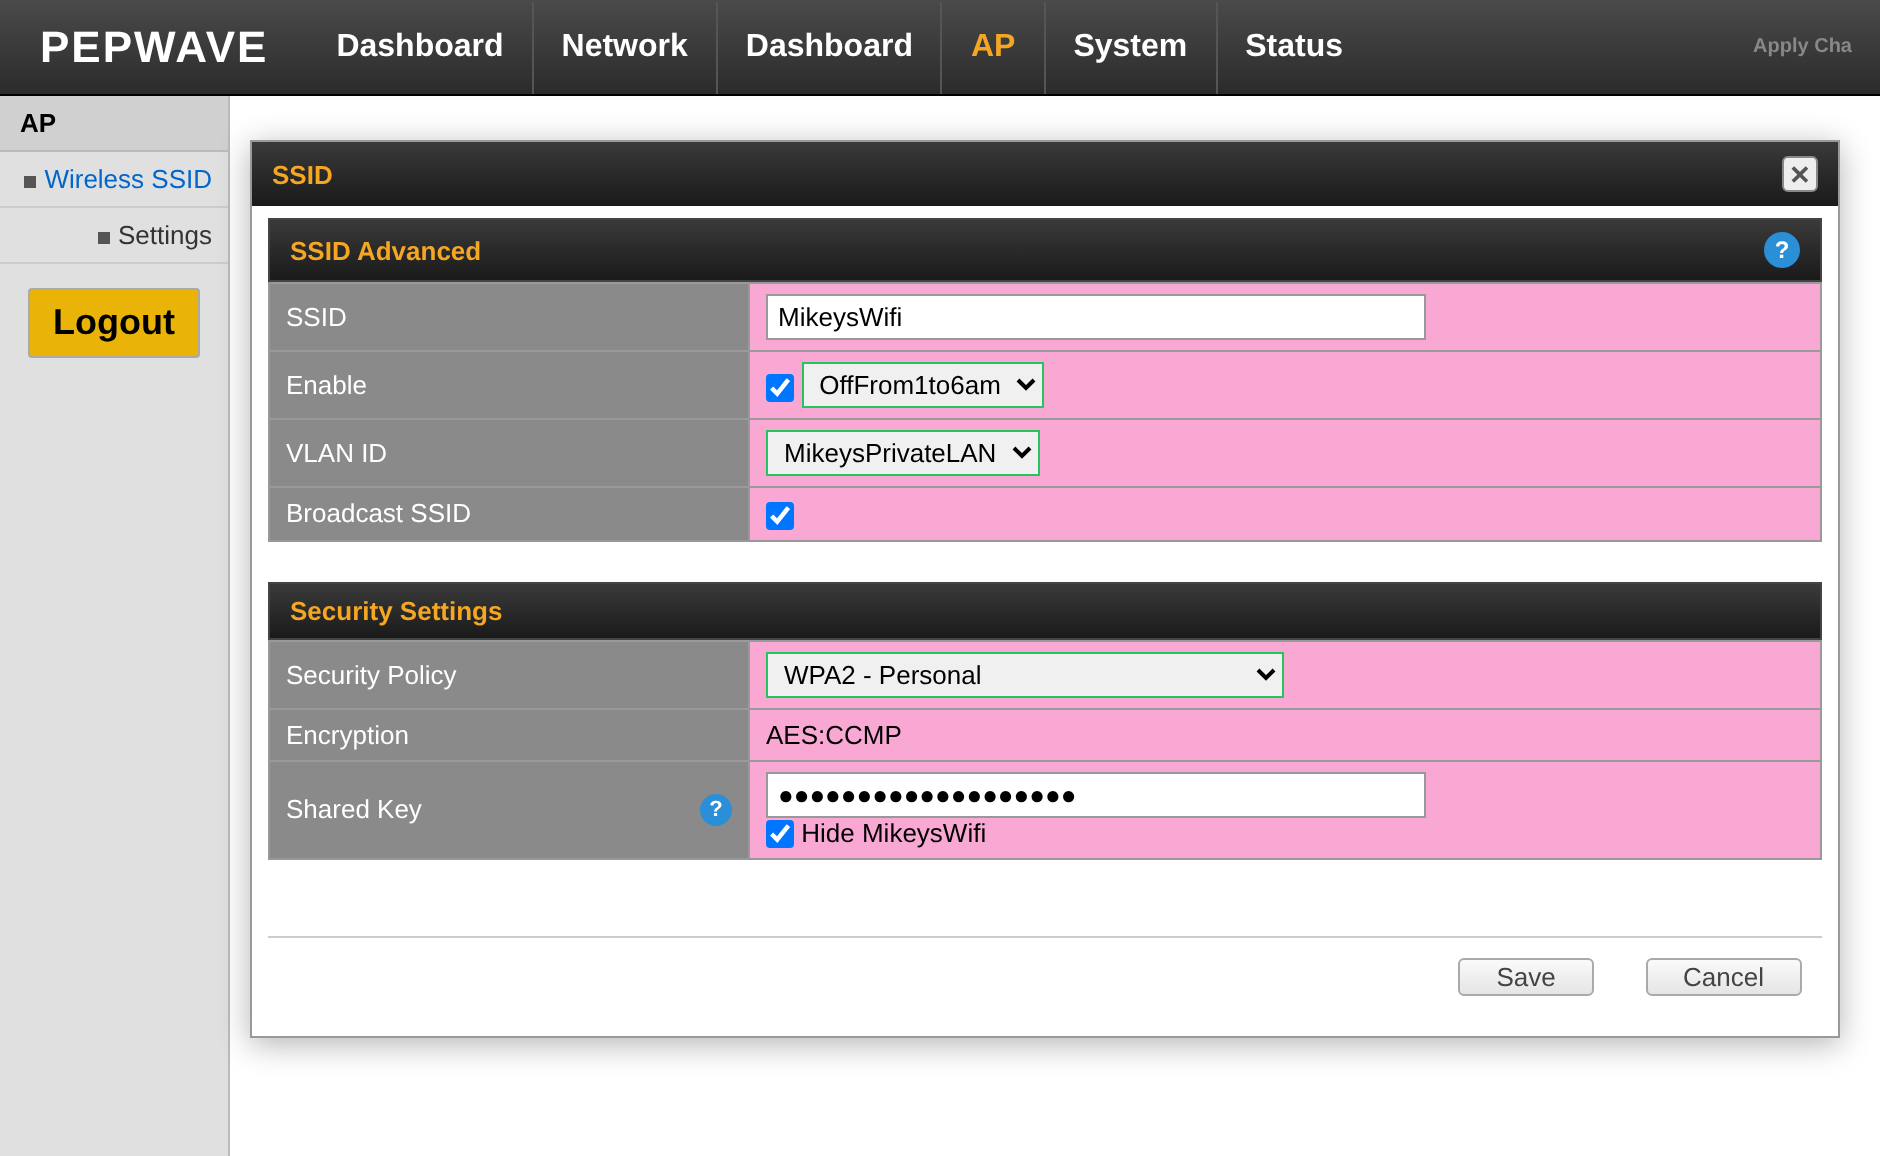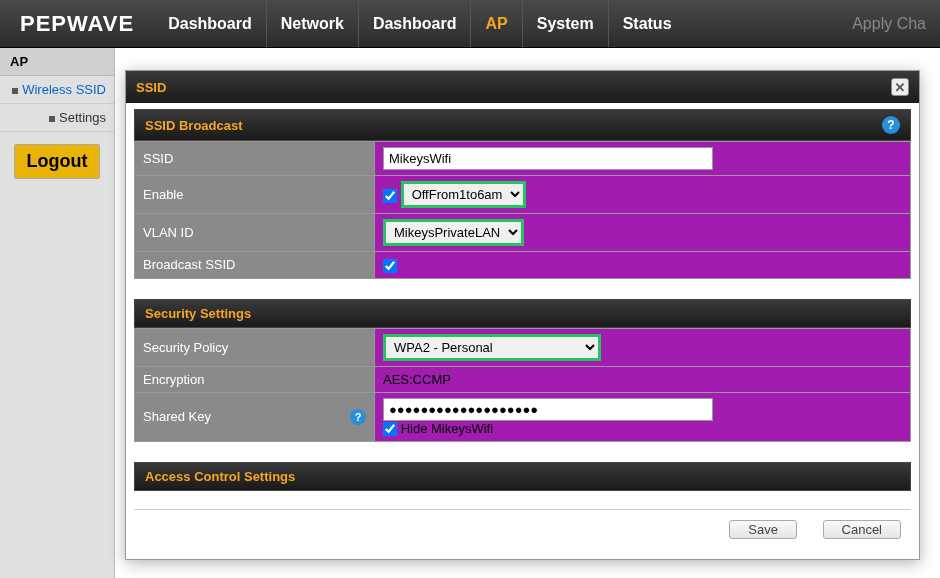--- a/index.html
+++ b/index.html
@@ -5,21 +5,21 @@
 * { box-sizing: border-box; margin: 0; padding: 0; }
 body { font-family: Arial, sans-serif; font-size: 13px; background: #fff; width: 940px; height: 578px; overflow: hidden; position: relative; }
 
 
 .topbar { background: linear-gradient(to bottom, #4a4a4a 0%, #2b2b2b 100%); height: 48px; display: flex; align-items: center; padding: 0 10px; border-bottom: 1px solid #000; }
 .logo { font-size: 22px; font-weight: bold; letter-spacing: 1px; color: #fff; padding: 0 10px; }
 .nav-tabs { display: flex; margin-left: 10px; }
 .nav-tab { color: #fff; padding: 14px 14px; font-weight: bold; cursor: pointer; border-left: 1px solid #555; font-size: 16px; }
 .nav-tab.first { border-left: none; }
 .nav-tab.active { color: #f5a623; }
-.apply { margin-left: auto; color: #888; font-weight: normal; padding: 0 4px; font-size: 16px; }
+.apply { margin-left: auto; color: #888; font-weight: bold; padding: 0 4px; font-size: 10px; }
 
 
 .sidebar { position: absolute; left: 0; top: 48px; width: 115px; background: #e0e0e0; height: 530px; border-right: 1px solid #bbb; }
 .sidebar-title { background: #d0d0d0; font-weight: bold; padding: 6px 10px; border-bottom: 1px solid #bbb; }
 .sidebar-item { padding: 6px 8px; cursor: pointer; border-bottom: 1px solid #ccc; color: #333; text-align: right; }
 .sidebar-item.active { color: #0066cc; }
 .sidebar-item .bullet { display: inline-block; width: 6px; height: 6px; background: #555; margin-right: 4px; vertical-align: middle; }
 .logout-wrap { text-align: center; padding: 12px 0; }
 .logout-btn { background: #eab308; border: 1px solid #aaa; padding: 6px 12px; font-weight: bold; cursor: pointer; border-radius: 2px; font-size: 18px; }
 
@@ -29,27 +29,27 @@
 .close-btn { width: 18px; height: 18px; border: 1px solid #888; background: #eee; border-radius: 3px; display: flex; align-items: center; justify-content: center; cursor: pointer; font-size: 13px; color: #555; font-weight: bold; }
 .modal-body { padding: 6px 8px 10px 8px; }
 
 .section-header { background: linear-gradient(to bottom, #3a3a3a, #1a1a1a); color: #f5a623; font-weight: bold; padding: 6px 10px; display: flex; justify-content: space-between; align-items: center; border: 1px solid #444; }
 .help-icon { width: 18px; height: 18px; border-radius: 50%; background: #2a8fd6; color: #fff; display: inline-flex; align-items: center; justify-content: center; font-weight: bold; font-size: 12px; cursor: pointer; }
 .help-icon.small { width: 16px; height: 16px; font-size: 11px; margin-left: 4px; }
 
 .form-table { width: 100%; border-collapse: collapse; }
 .form-table td { border: 1px solid #999; padding: 5px 8px; vertical-align: middle; }
 .form-table td.label { background: #8a8a8a; color: #fff; width: 240px; font-size: 13px; }
-.form-table td.value { background: #a21caf; }
+.form-table td.value { background: #f9a8d4; }
 .section-gap { height: 20px; }
 
 input[type=text], input[type=password] { padding: 3px 5px; border: 1px solid #999; font-size: 13px; width: 330px; }
 input[type=checkbox] { width: 14px; height: 14px; vertical-align: middle; }
-select { padding: 2px 4px; border: 3px solid #22c55e; font-size: 13px; background: #f0f0f0; }
-select.wide { width: 218px; }
+select { padding: 2px 4px; border: 1px solid #22c55e; font-size: 13px; background: #f0f0f0; }
+select.wide { width: 259px; }
 
 .modal-footer { border-top: 1px solid #ccc; padding: 10px; text-align: right; margin-top: 18px; }
 .modal-footer button { padding: 1px 18px; margin-left: 22px; border: 1px solid #aaa; background: linear-gradient(to bottom,#fafafa,#e5e5e5); border-radius: 3px; cursor: pointer; font-size: 13px; color: #444; }
 </style>
 </head>
 <body>
 
 <div class="topbar">
   <div class="logo"><span class="wh">PEP</span><span>WAVE</span></div>
   <div class="nav-tabs">
@@ -73,21 +73,21 @@
 </div>
 
 <div class="modal">
   <div class="modal-title">
     <span>SSID</span>
     <span class="close-btn">✕</span>
   </div>
   <div class="modal-body">
 
     <div class="section-header">
-      <span>SSID Broadcast</span>
+      <span>SSID Advanced</span>
       <span class="help-icon">?</span>
     </div>
     <table class="form-table">
       <tbody>
           <tr>
         <td class="label">SSID</td>
         <td class="value"><input type="text" value="MikeysWifi" style=""></td>
       </tr>
       <tr>
         <td class="label">Enable</td>
@@ -131,22 +131,19 @@
           <input type="text" value="●●●●●●●●●●●●●●●●●●●" style=""><br>
           <input type="checkbox" checked="" style="">
           <span>Hide MikeysWifi</span>
         </td>
       </tr>
     </tbody>
       </table>
 
     <div class="section-gap"></div>
 
-    <div class="section-header">
-      <span>Access Control Settings</span>
-    </div>
 
     <div class="modal-footer">
       <button>Save</button>
       <button>Cancel</button>
     </div>
   </div>
 </div>
 
 </body></html>

